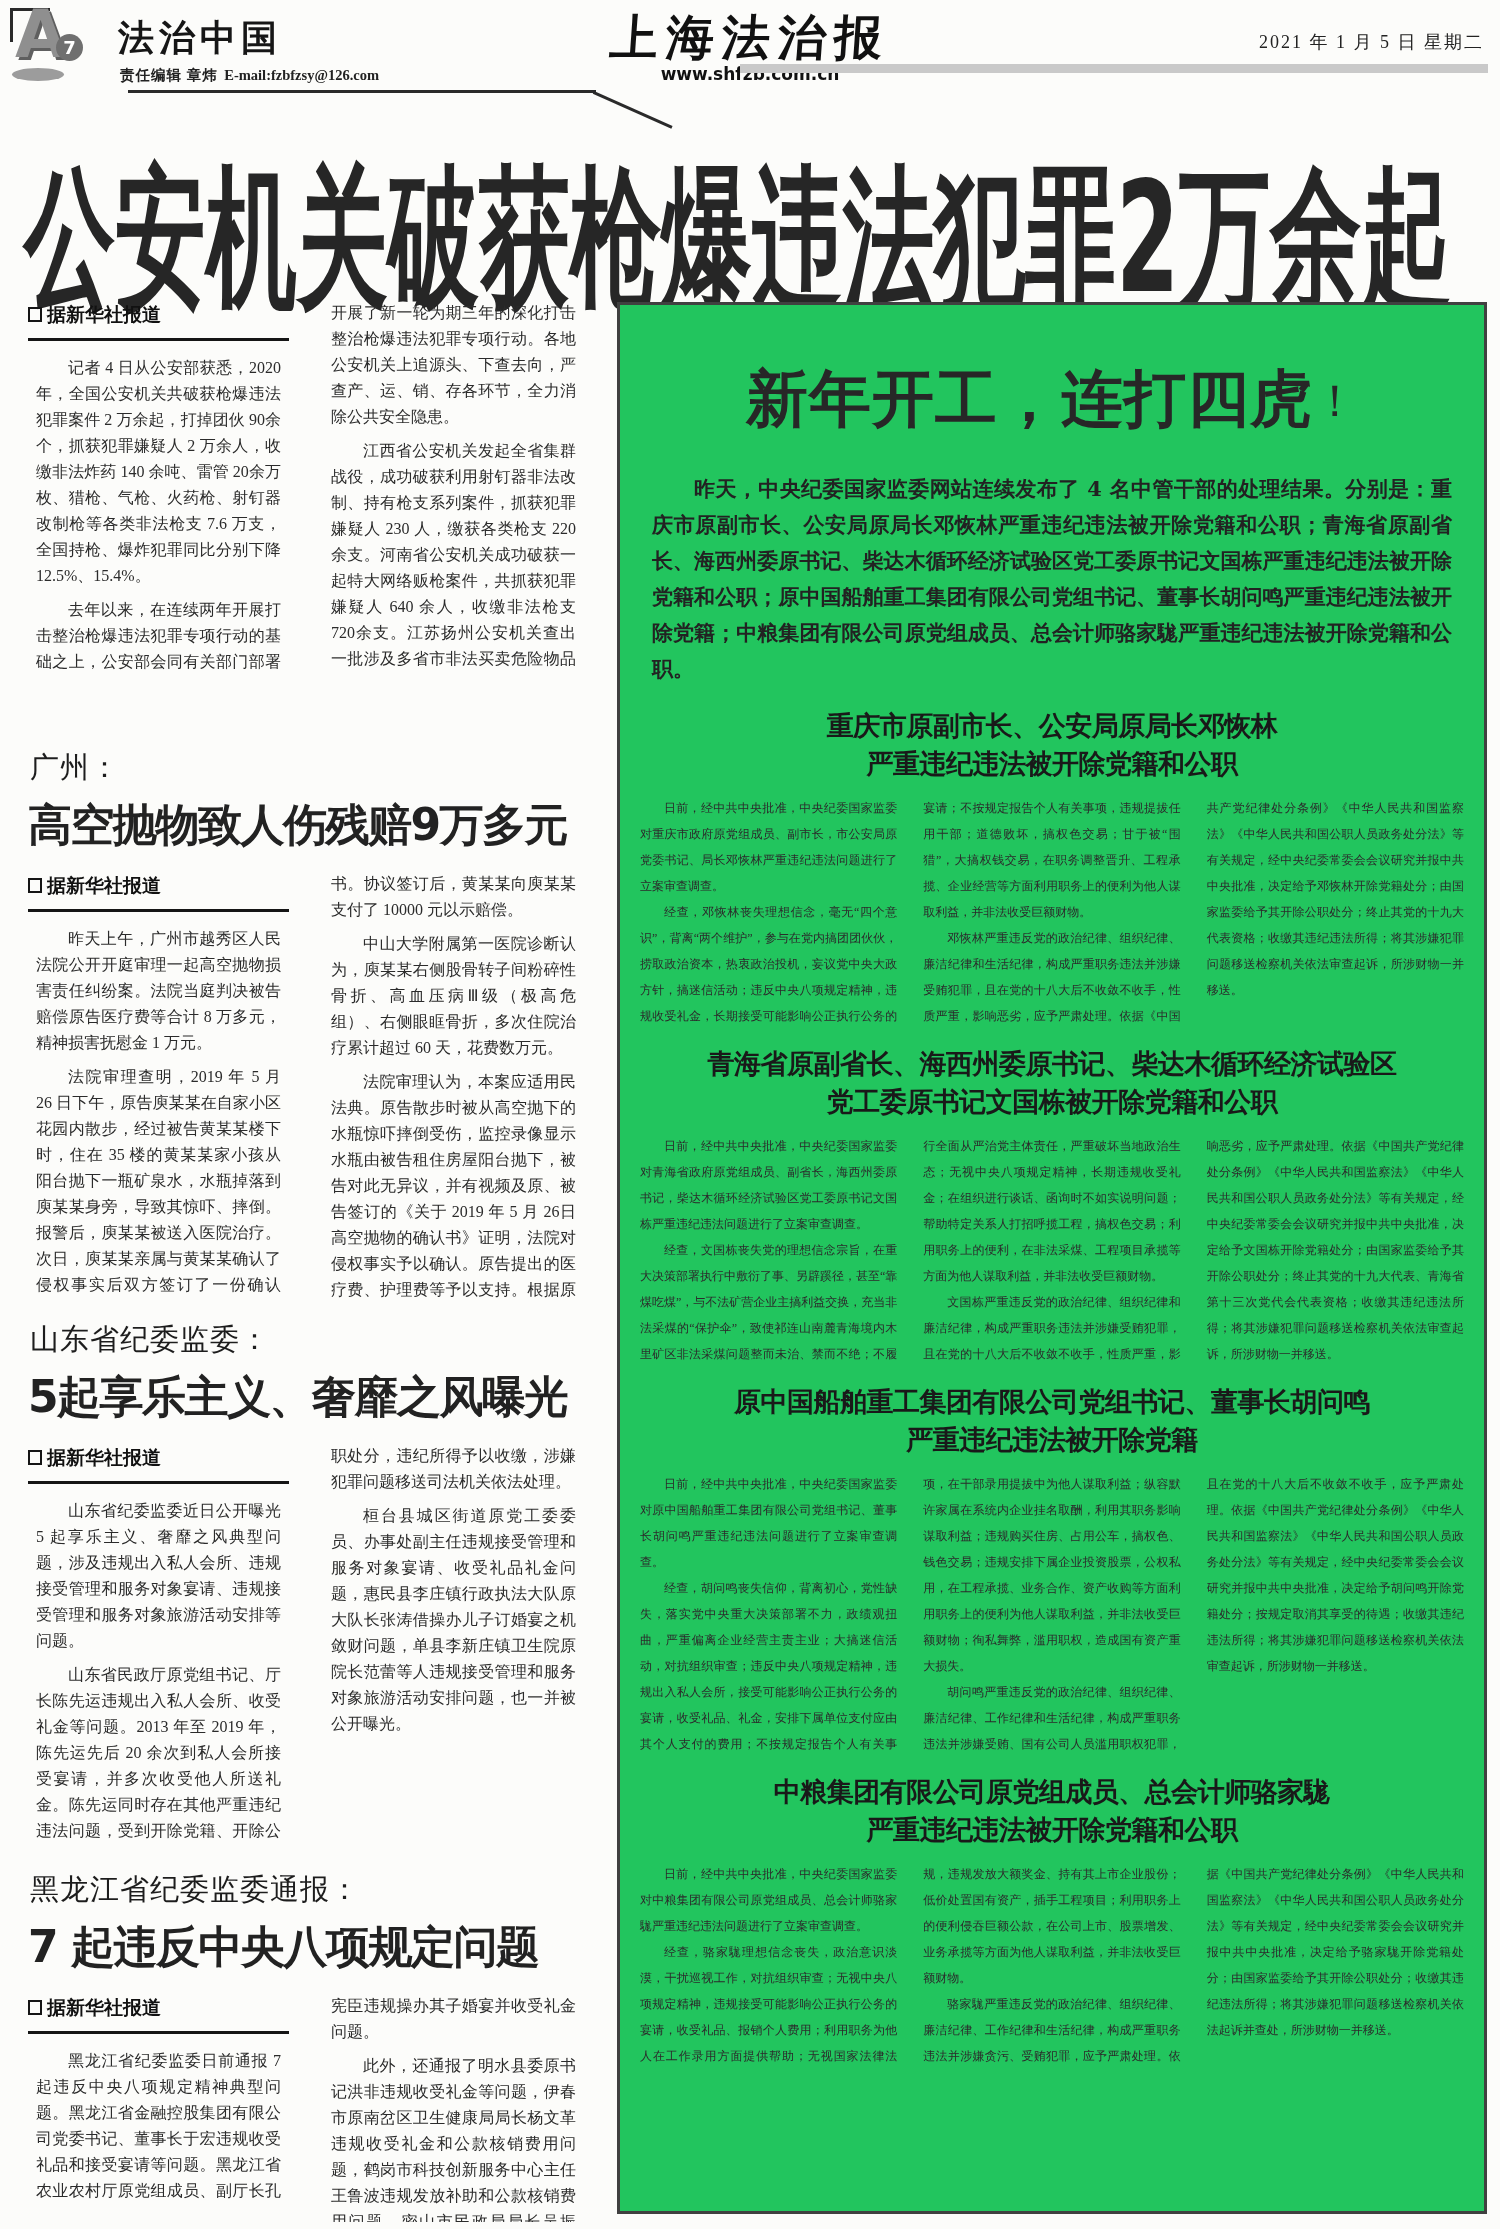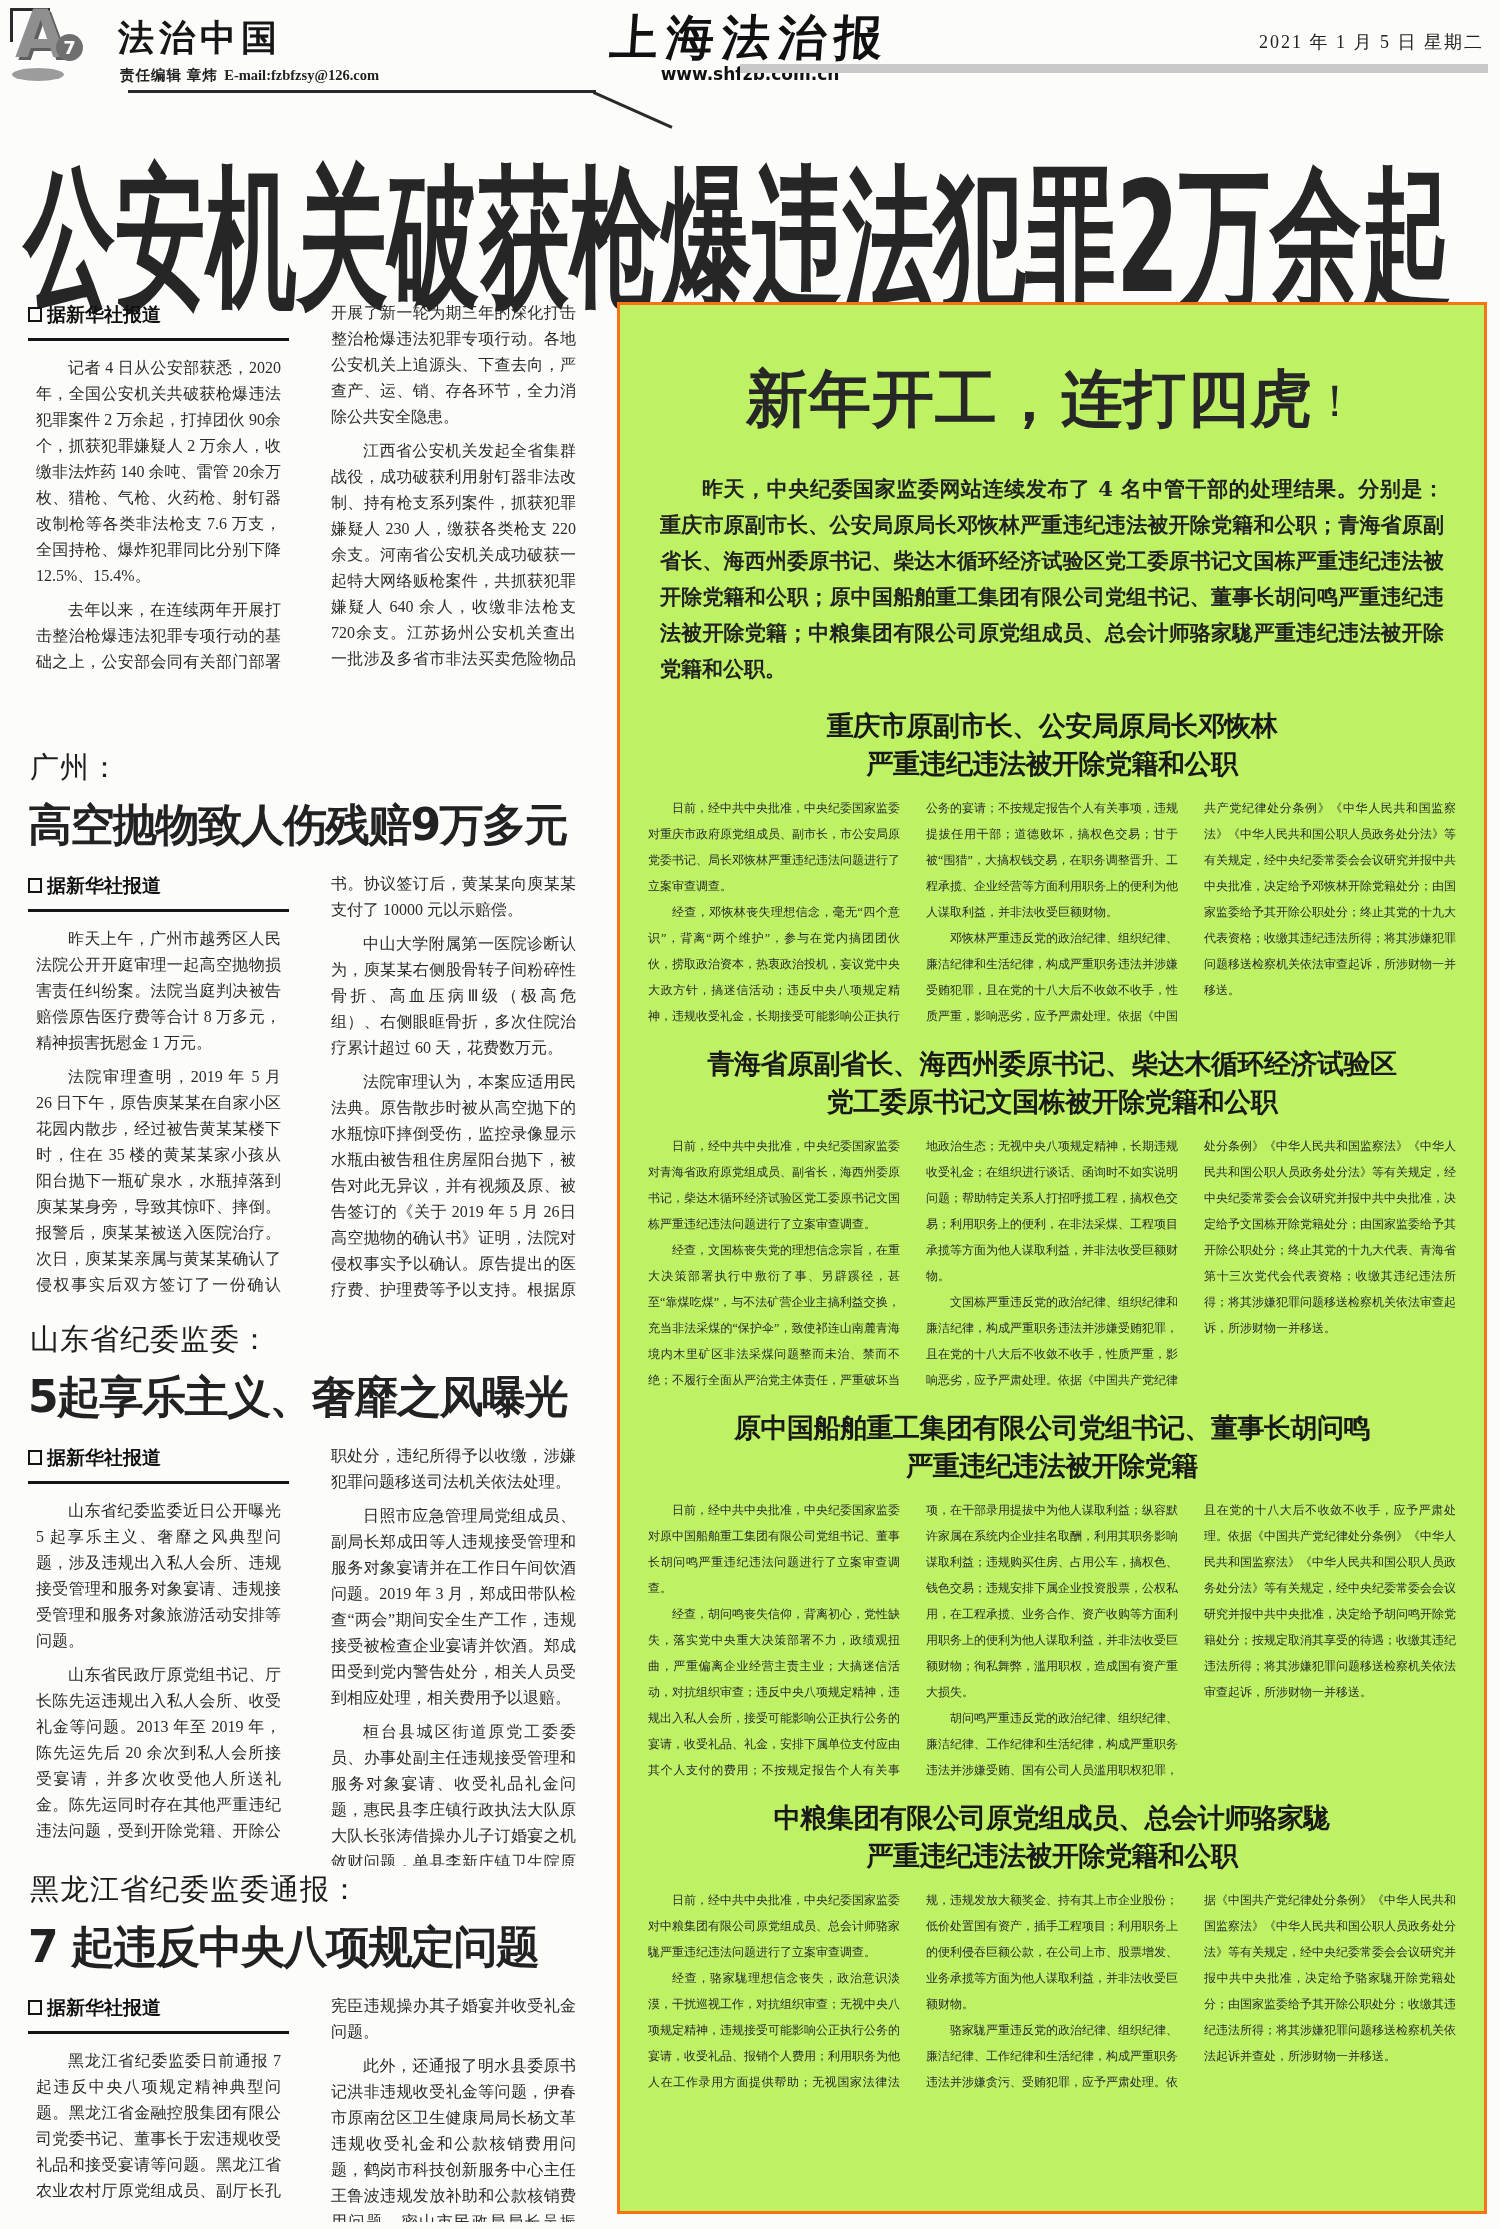--- a/index.html
+++ b/index.html
@@ -39,21 +39,21 @@
   .cols2{column-count:2;column-gap:34px;column-fill:auto}
   #art-gun .cols2{height:394px}
   #art-gz .cols2{height:448px}
   #art-sd .cols2{height:436px}
   #art-hlj .cols2{height:244px}
   .source{font:700 19px "DejaVu Sans",sans-serif;color:#111;border-bottom:3px solid #151515;padding:2px 0 10px 0;margin-bottom:14px;break-inside:avoid}
   .source .bx{display:inline-block;width:14px;height:15px;border:2px solid #151515;margin-right:5px;vertical-align:-1px}
   p.body{font-size:16px;line-height:26px;text-align:justify;text-indent:2em;color:#2b2b2b;margin:8px}
 
   
-  .box{position:absolute;left:617px;top:302px;width:870px;height:1912px;border:3px solid #f97316;padding:22px 28px;background:#bef264;overflow:hidden}
+  .box{position:absolute;left:617px;top:302px;width:870px;height:1912px;border:3px solid #404040;padding:22px 20px;background:#22c55e;overflow:hidden}
   .box-title{text-align:center;font:900 62px "DejaVu Sans",sans-serif;color:#272727;letter-spacing:1px;margin:30px 0 30px}
   .box-title .excl{font-size:44px;font-weight:400;vertical-align:4px}
   .box-intro{font-weight:700;font-family:"DejaVu Serif",serif;font-size:21px;line-height:36px;text-align:justify;text-indent:2em;color:#222;margin:0 12px 20px}
   .sub{margin-top:16px}
   .sub h3{text-align:center;font:800 27px "DejaVu Sans",sans-serif;line-height:38px;color:#191919;margin-bottom:12px;letter-spacing:-0.5px}
   .cols3{column-count:3;column-gap:26px}
   .cols3 p{font-size:12px;line-height:26px;text-align:justify;text-indent:2em;color:#2b2b2b;margin:0}
 </style>
 </head>
 <body>
@@ -106,21 +106,20 @@
     </div>
   </div>
 
   <div class="art" id="art-sd">
     <div class="kicker">山东省纪委监委：</div>
     <h2>5起享乐主义、奢靡之风曝光</h2>
     <div class="cols2">
       <div class="source"><span class="bx"></span><span>据新华社报道</span></div>
       <p class="body">山东省纪委监委近日公开曝光5 起享乐主义、奢靡之风典型问题，涉及违规出入私人会所、违规接受管理和服务对象宴请、违规接受管理和服务对象旅游活动安排等问题。</p>
       <p class="body">山东省民政厅原党组书记、厅长陈先运违规出入私人会所、收受礼金等问题。2013 年至 2019 年，陈先运先后 20 余次到私人会所接受宴请，并多次收受他人所送礼金。陈先运同时存在其他严重违纪违法问题，受到开除党籍、开除公职处分，违纪所得予以收缴，涉嫌犯罪问题移送司法机关依法处理。</p>
-      <p class="body">日照市应急管理局党组成员、副局长郑成田等人违规接受管理和服务对象宴请并在工作日午间饮酒问题。2019 年 3 月，郑成田带队检查“两会”期间安全生产工作，违规接受被检查企业宴请并饮酒。郑成田受到党内警告处分，相关人员受到相应处理，相关费用予以退赔。</p>
       <p class="body">桓台县城区街道原党工委委员、办事处副主任违规接受管理和服务对象宴请、收受礼品礼金问题，惠民县李庄镇行政执法大队原大队长张涛借操办儿子订婚宴之机敛财问题，单县李新庄镇卫生院原院长范蕾等人违规接受管理和服务对象旅游活动安排问题，也一并被公开曝光。</p>
     </div>
   </div>
 
   <div class="art" id="art-hlj">
     <div class="kicker">黑龙江省纪委监委通报：</div>
     <h2>7 起违反中央八项规定问题</h2>
     <div class="cols2">
       <div class="source"><span class="bx"></span><span>据新华社报道</span></div>
       <p class="body">黑龙江省纪委监委日前通报 7起违反中央八项规定精神典型问题。黑龙江省金融控股集团有限公司党委书记、董事长于宏违规收受礼品和接受宴请等问题。黑龙江省农业农村厅原党组成员、副厅长孔宪臣违规操办其子婚宴并收受礼金问题。</p>

